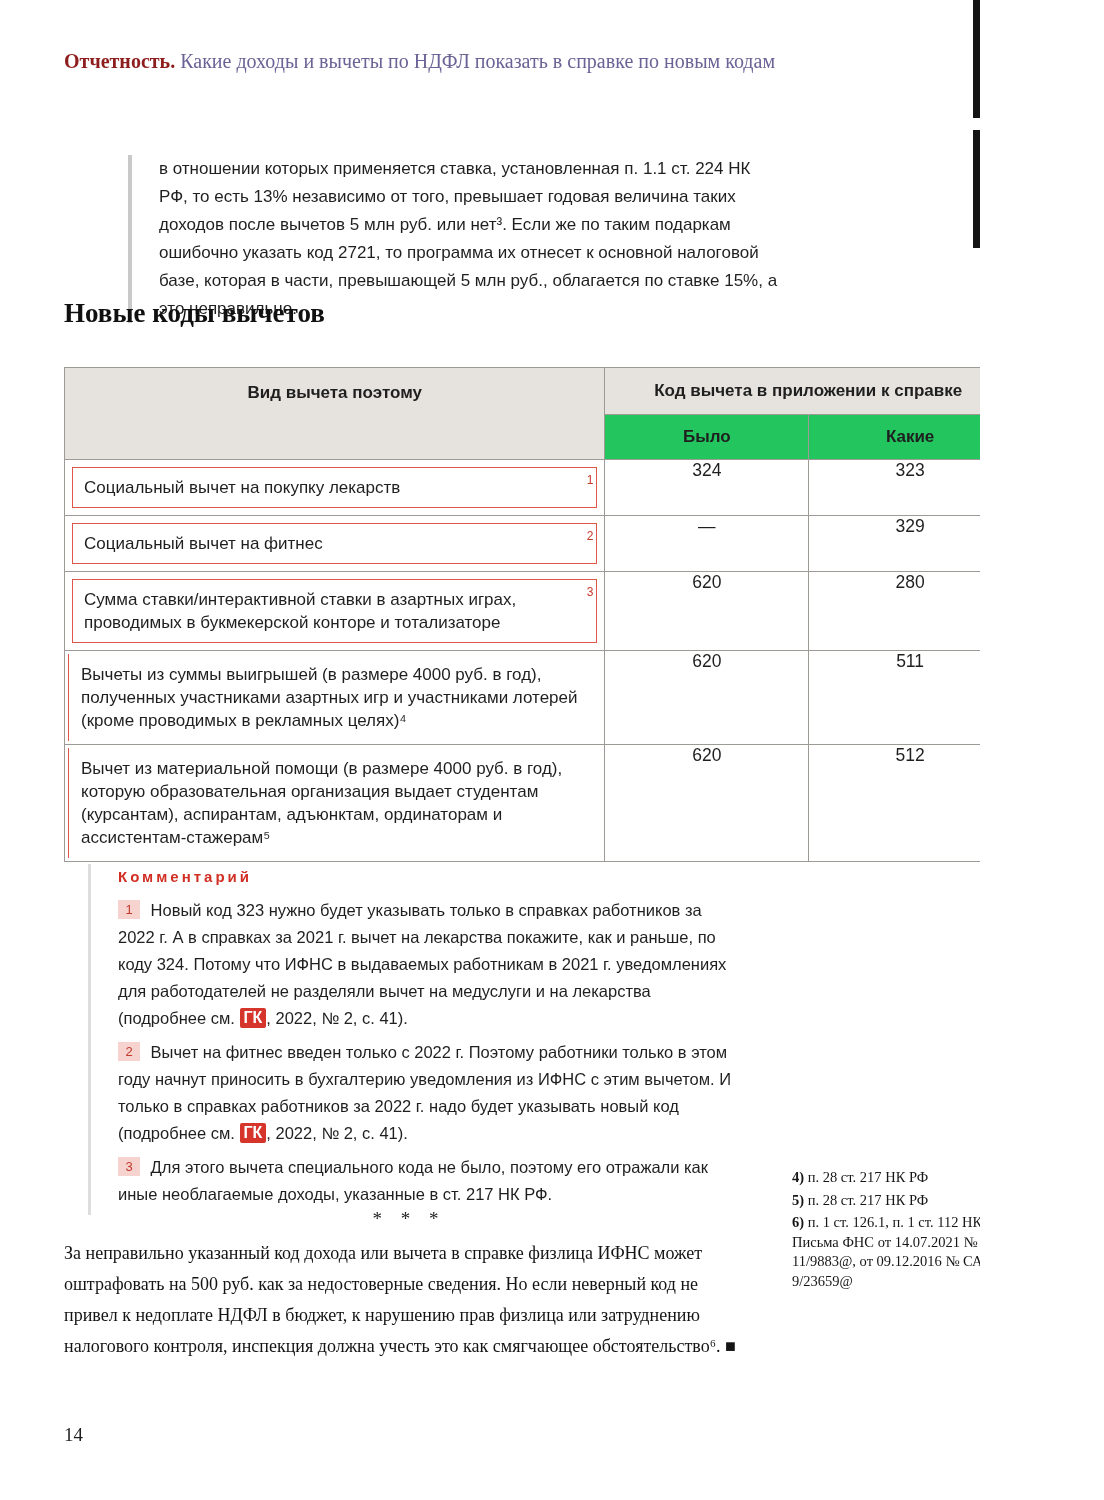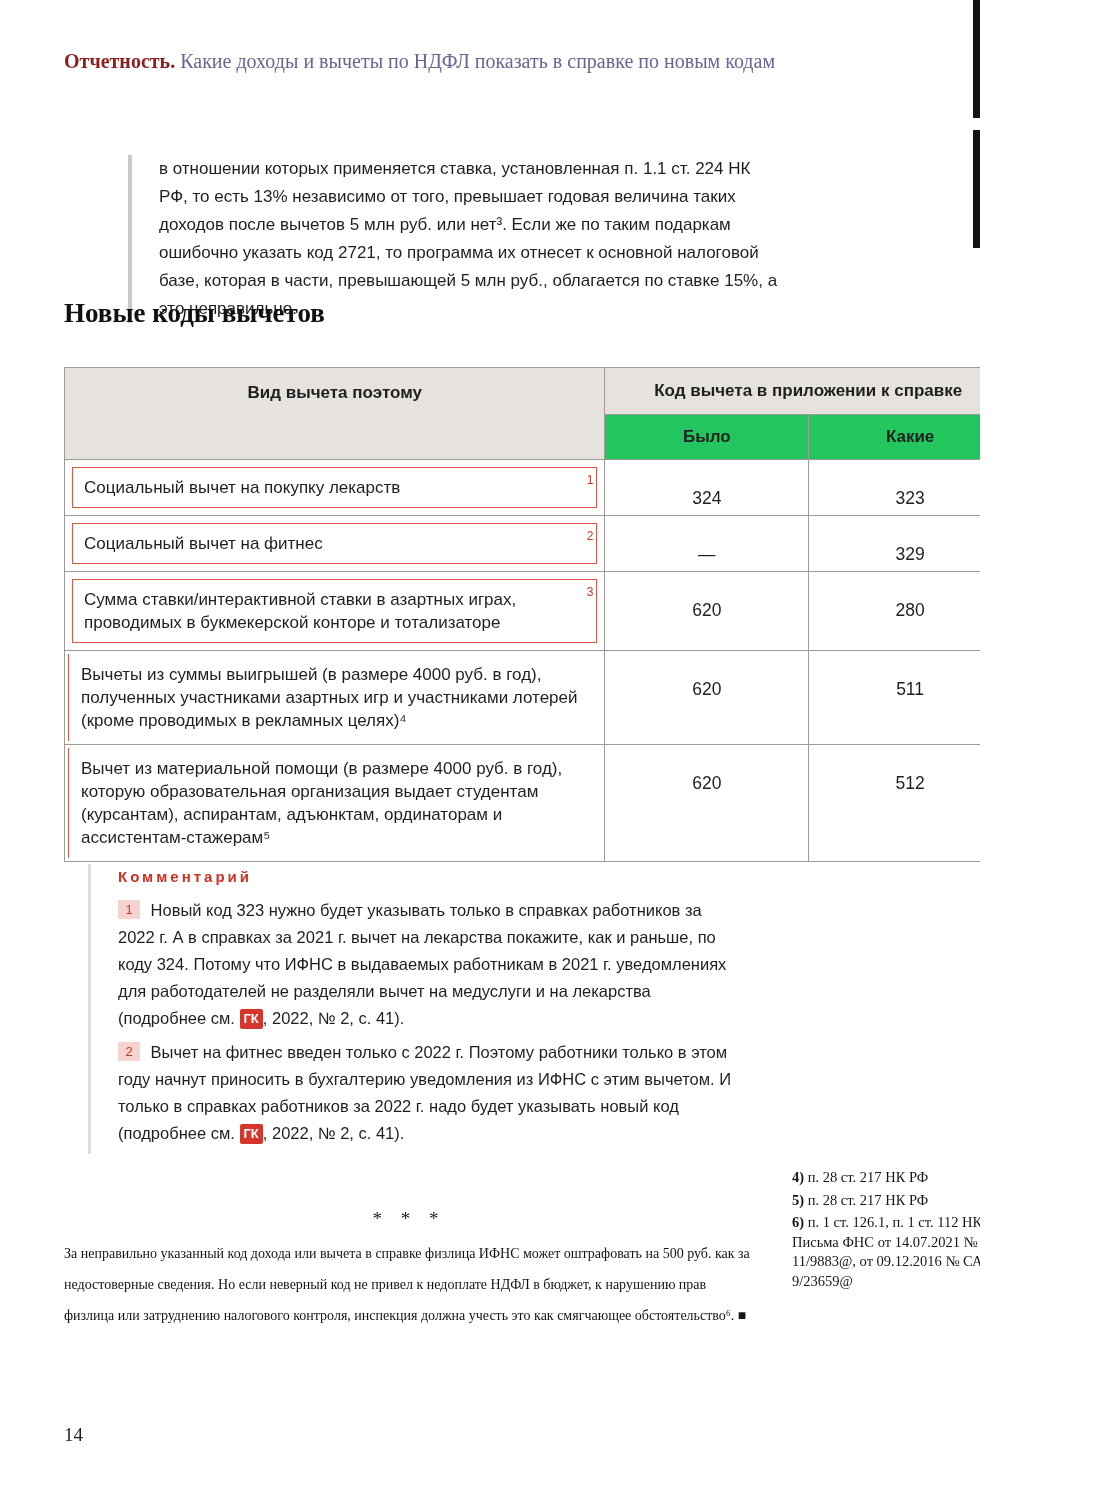--- a/index.html
+++ b/index.html
@@ -35,56 +35,56 @@
   }
 
   
   .codes-table { position: absolute; left: 64px; top: 367px; border-collapse: collapse; width: 948px; }
   .codes-table th, .codes-table td { border: 1px solid #9e9b96; }
   .codes-table thead th { background: #e6e3de; font-size: 17px; font-weight: bold; padding: 13px 10px; }
   .codes-table thead tr.sub th { background: #22c55e; padding: 12px 10px; }
   .codes-table thead th.colh-type { vertical-align: top; padding-top: 15px; }
   td.label-cell { font-size: 17px; line-height: 23px; padding: 7px; vertical-align: middle; position: relative; }
   td.label-cell.plain { padding: 12px 20px 12px 16px; }
-  td.num-cell { text-align: center; vertical-align: top; padding-top: 28px; font-size: 17.5px; }
+  td.num-cell { text-align: center; vertical-align: top; padding-top: 0; font-size: 17.5px; }
   .redbox { position: relative; border: 1px solid #dd5648; padding: 8px 22px 8px 11px; }
   .note-sup { position: absolute; top: 1px; right: 3px; font-size: 12px; color: #c9362a; }
   td.redline::before { content: ""; position: absolute; left: 3px; top: 3px; bottom: 3px; width: 1px; background: #dd5648; }
 
   
   .comments {
     position: absolute; left: 88px; top: 864px; width: 652px;
     border-left: 3px solid #dddddd; padding-left: 27px;
   }
   .c-heading { margin: 4px 0 12px 0; color: #d22f24; font-size: 15px; letter-spacing: 3px; font-weight: bold; }
   .c-item { margin: 0 0 7px 0; font-size: 16.5px; line-height: 27px; }
   .badge-num {
     display: inline-block; width: 22px; height: 19px; background: #f6d3ce; color: #c2392e;
     font-size: 13px; line-height: 19px; text-align: center; margin-right: 6px; vertical-align: 2px;
   }
   .gk-badge {
     display: inline-block; background: #d6352c; color: #ffffff; font-weight: bold;
-    font-size: 13px; line-height: 14px; padding: 3px 4px; border-radius: 2px; vertical-align: 1px;
+    font-size: 16px; line-height: 14px; padding: 3px 4px; border-radius: 2px; vertical-align: 1px;
   }
 
   
   .footnotes {
     position: absolute; left: 792px; top: 1168px; width: 254px;
     font-family: "Liberation Serif", serif; font-size: 14.5px; line-height: 19.5px; color: #161616;
   }
   .fn { margin: 0 0 3px 0; }
 
   
   .stars {
     position: absolute; left: 64px; top: 1208px; width: 690px; text-align: center;
     font-family: "Liberation Serif", serif; font-size: 19px; letter-spacing: 7px;
   }
   .closing {
     position: absolute; left: 64px; top: 1238px; width: 692px; margin: 0;
-    font-family: "Liberation Serif", serif; font-size: 14px; line-height: 31px; color: #141414;
+    font-family: "Liberation Serif", serif; font-size: 18px; line-height: 31px; color: #141414;
   }
 
   .pageno { position: absolute; left: 64px; top: 1424px; font-family: "Liberation Serif", serif; font-size: 19px; }
 </style>
 </head>
 <body>
 
 <div class="page">
 
   <div class="print-mark pm1"></div>
@@ -170,20 +170,24 @@
     <p class="c-item">
       <span class="badge-num">1</span>
       <span>Новый код 323 нужно будет указывать только в справках работников за 2022 г. А в справках за 2021 г. вычет на лекарства покажите, как и раньше, по коду 324. Потому что ИФНС в выдаваемых работникам в 2021 г. уведомлениях для работодателей не разделяли вычет на медуслуги и на лекарства (подробнее см.</span>
       <span class="gk-badge">ГК</span><span>, 2022, № 2, с. 41).</span>
     </p>
     <p class="c-item">
       <span class="badge-num">2</span>
       <span>Вычет на фитнес введен только с 2022 г. Поэтому работники только в этом году начнут приносить в бухгалтерию уведомления из ИФНС с этим вычетом. И только в справках работников за 2022 г. надо будет указывать новый код (подробнее см.</span>
       <span class="gk-badge">ГК</span><span>, 2022, № 2, с. 41).</span>
     </p>
+    <p class="c-item">
+      <span class="badge-num">3</span>
+      <span>Для этого вычета специального кода не было, поэтому его отражали как иные необлагаемые доходы, указанные в ст. 217 НК РФ.</span>
+    </p>
   </section>
 
   <aside class="footnotes">
     <p class="fn"><b>4)</b> <span>п. 28 ст. 217 НК РФ</span></p>
     <p class="fn"><b>5)</b> <span>п. 28 ст. 217 НК РФ</span></p>
     <p class="fn"><b>6)</b> <span>п. 1 ст. 126.1, п. 1 ст. 112 НК РФ; Письма ФНС от 14.07.2021 № БС-4-11/9883@, от 09.12.2016 № СА-4-9/23659@</span></p>
   </aside>
 
   <div class="stars">* * *</div>
 

